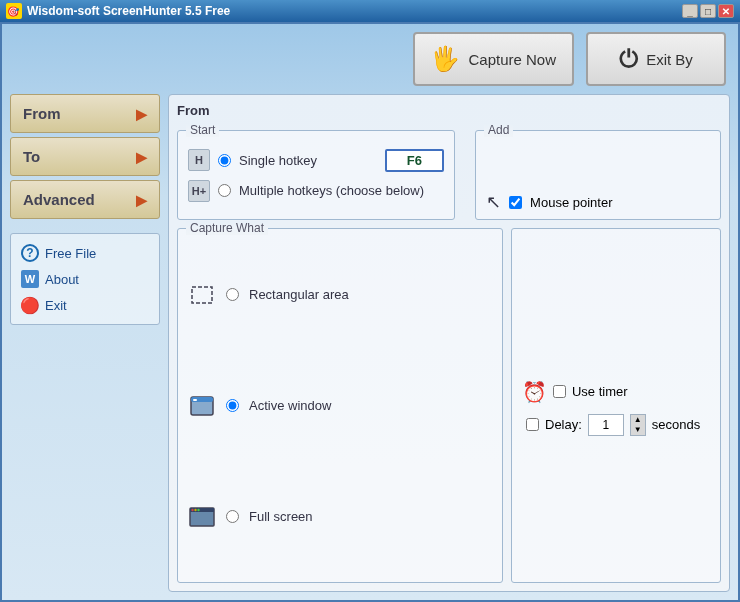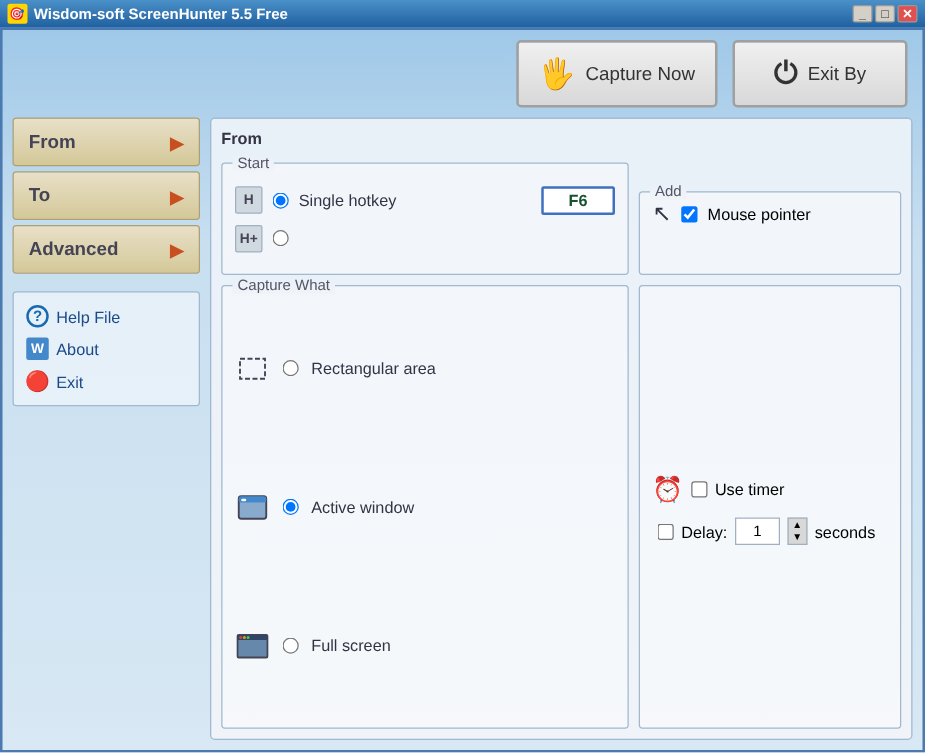--- a/index.html
+++ b/index.html
@@ -178,21 +178,21 @@
 
     .panel-title {
       font-size: 13px;
       font-weight: bold;
       color: #334;
       margin-bottom: 4px;
     }
 
     .top-row {
       display: flex;
-      gap: 8px;
+      gap: 20px;
       height: 90px;
     }
 
     .section-box {
       border: 1px solid #a0b8d0;
       border-radius: 3px;
       padding: 6px 10px;
       background: rgba(255,255,255,0.4);
       position: relative;
     }
@@ -241,25 +241,24 @@
       background: white;
       border: 2px solid #4070c0;
       padding: 2px 20px;
       font-size: 13px;
       font-weight: bold;
       color: #14532d;
       border-radius: 2px;
     }
 
     .add-box {
-      width: 210px;
-      display: flex;
-      flex-direction: column;
-      justify-content: flex-start;
-      margin-top: 23px;
+      width: 246px;
+      display: flex;
+      flex-direction: column;
+      justify-content: flex-end;
     }
     .checkbox-row {
       display: flex;
       align-items: center;
       gap: 8px;
     }
     .cursor-icon {
       font-size: 18px;
       color: #334;
     }
@@ -382,21 +381,21 @@
         <span class="arrow">▶</span>
       </div>
       <div class="nav-btn">
         <span>Advanced</span>
         <span class="arrow">▶</span>
       </div>
 
       <div class="tasks-panel">
         <div class="task-item">
           <div class="task-icon" style="color:#1a6ab0; border:2px solid #1a6ab0; border-radius:50%; font-weight:bold; font-size:12px;">?</div>
-          <span>Help File</span>
+          <span>Free File</span>
         </div>
         <div class="task-item">
           <div class="task-icon" style="color:#fff; background:#4488cc; border-radius:2px; font-weight:bold; font-size:11px;">W</div>
           <span>About</span>
         </div>
         <div class="task-item">
           <div class="task-icon" style="color:#cc2020; font-size:16px;">🔴</div>
           <span>Exit</span>
         </div>
       </div>
@@ -410,20 +409,21 @@
           <span class="section-label">Start</span>
           <div class="radio-row">
             <div class="hotkey-icon">H</div>
             <input type="radio" name="hotkey" checked="" style="">
             <span class="radio-label">Single hotkey</span>
             <div class="hotkey-value">F6</div>
           </div>
           <div class="radio-row">
             <div class="hotkey-icon">H+</div>
             <input type="radio" name="hotkey" style="">
+            <span class="radio-label">Multiple hotkeys  (choose below)</span>
           </div>
         </div>
 
         <div class="section-box add-box">
           <span class="section-label">Add</span>
           <div class="checkbox-row">
             <span class="cursor-icon">↖</span>
             <input type="checkbox" checked="" style="">
             <span>Mouse pointer</span>
           </div>

